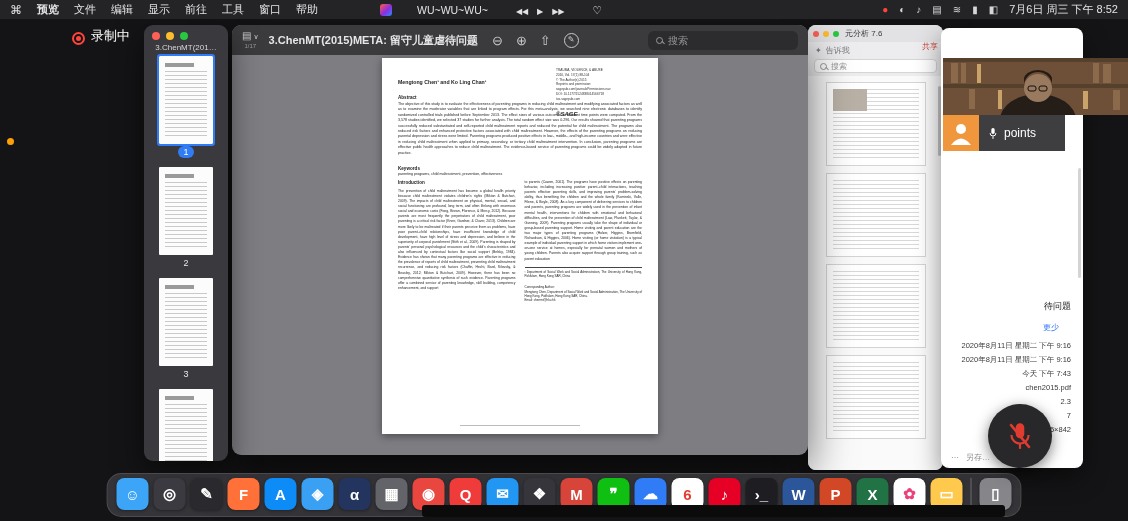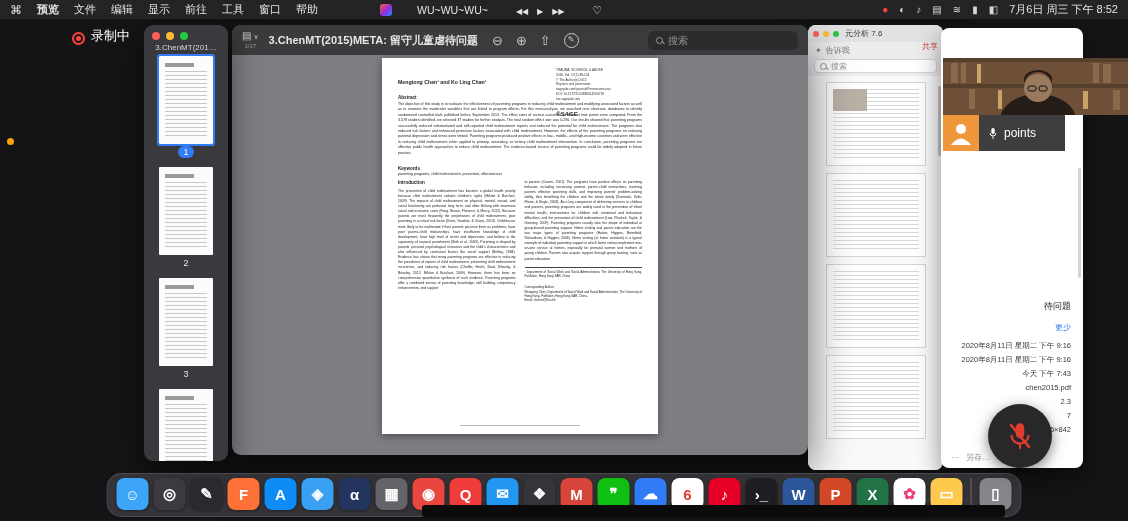--- a/index.html
+++ b/index.html
@@ -84,21 +84,21 @@
 .ww-search{margin:2px 6px 3px;background:#fff;border:1px solid #d6d6d8;border-radius:4px;height:14px;display:flex;align-items:center;gap:4px;padding:0 5px;font-size:8px;color:#98989a;flex:none;}
 .ww-body{background:#fafafa;flex:1;padding:6px 10px;display:flex;flex-direction:column;gap:7px;align-items:center;position:relative;overflow:hidden;}
 .wpage{width:100px;height:84px;background:#fff;border:1px solid #d4d4d6;padding:6px;flex:none;}
 .wpage .img{width:34px;height:22px;background:#b9b1a6;float:left;margin:0 3px 2px 0;}
 .wpage .wl{height:100%;background:repeating-linear-gradient(to bottom,#d8d8d8 0 1px,transparent 1px 4px);}
 .ww-scroll{position:absolute;right:2px;top:10px;width:3px;height:70px;background:#c3c3c6;border-radius:2px;}
 
 
 .info{position:absolute;left:941px;top:28px;width:142px;height:440px;background:#fff;border-radius:8px;box-shadow:0 10px 26px rgba(0,0,0,.45);z-index:1;}
 .info-name{position:absolute;top:272px;right:12px;font-size:9px;color:#1c1c1e;}
-.info-less{position:absolute;top:294px;right:12px;font-size:8px;color:#3478f6;}
+.info-less{position:absolute;top:294px;right:24px;font-size:8px;color:#3478f6;}
 .info-vals{position:absolute;top:311px;left:8px;right:12px;text-align:right;font-size:7.5px;color:#3a3a3c;line-height:14px;}
 .info-bottom{position:absolute;bottom:5px;left:10px;display:flex;gap:7px;font-size:8px;color:#8e8e93;align-items:center;}
 .info-scroll{position:absolute;right:2px;top:140px;width:3px;height:110px;background:#d4d4d6;border-radius:2px;}
 
 
 .webcam{position:absolute;left:943px;top:58px;width:185px;height:57px;overflow:hidden;z-index:10;background:#55402c;}
 .avatar{position:absolute;left:943px;top:115px;width:36px;height:36px;background:#f0963c;display:flex;align-items:center;justify-content:center;z-index:10;}
 .nametag{position:absolute;left:979px;top:115px;width:86px;height:36px;background:rgba(25,25,27,.84);display:flex;align-items:center;gap:6px;padding:0 9px;color:#fff;z-index:10;}
 .nametag .nm{font-size:12px;}
 .mute{position:absolute;left:988px;top:404px;width:64px;height:64px;border-radius:50%;background:#28282a;display:flex;align-items:center;justify-content:center;box-shadow:0 4px 14px rgba(0,0,0,.5);z-index:11;}

